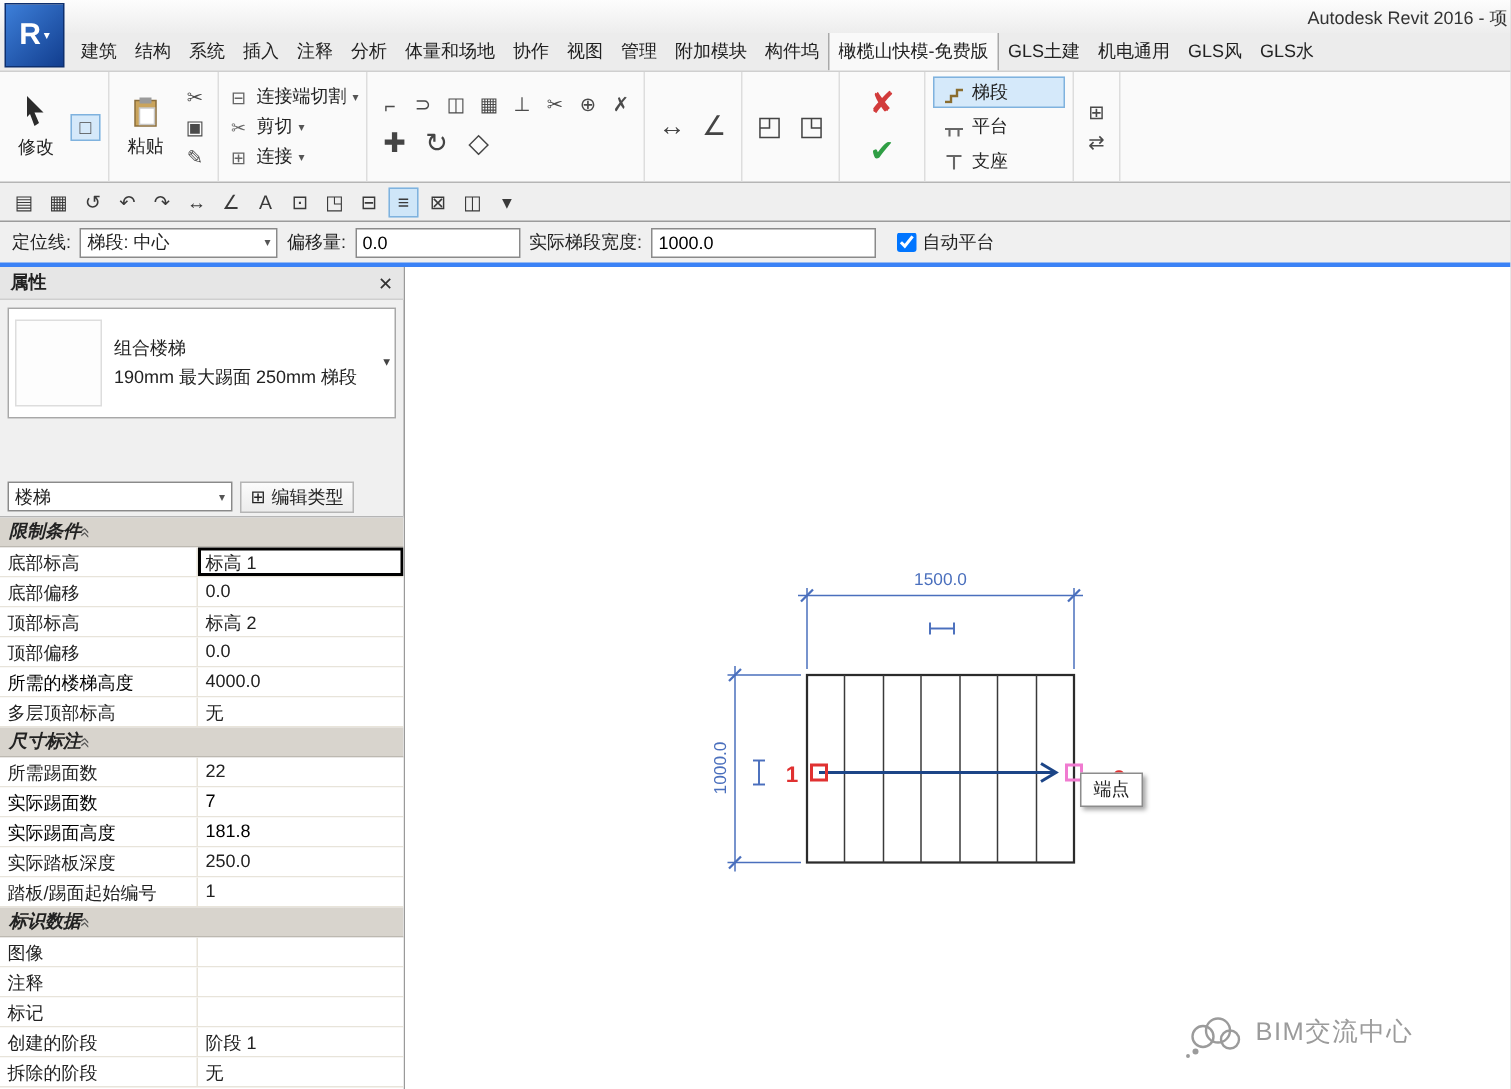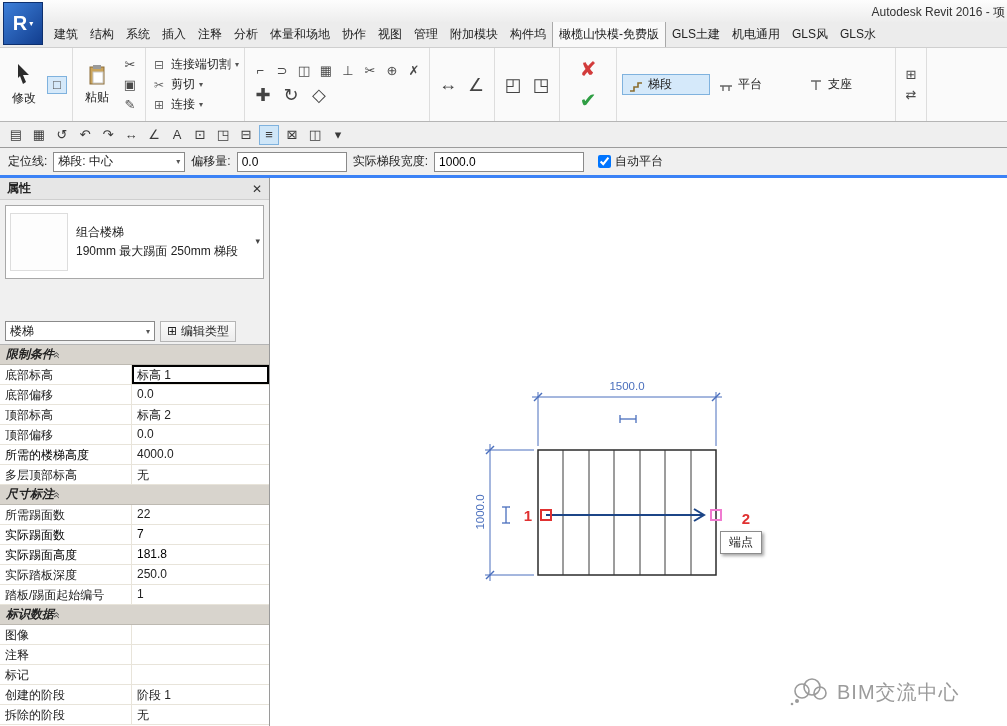--- a/index.html
+++ b/index.html
@@ -28,21 +28,21 @@
 .bbtn{min-width:26px;height:26px;display:flex;align-items:center;justify-content:center;font-size:18px;color:#444;}
 .grow{display:flex;align-items:center;gap:4px;height:20px;}
 .gicon{width:16px;text-align:center;color:#666;}
 .caret{font-size:8px;color:#555;}
 .geometry-panel-inner{display:flex;flex-direction:column;justify-content:center;}
 .tools-wrap{display:flex;flex-direction:column;justify-content:center;gap:3px;}
 .tools-row{display:flex;gap:2px;align-items:center;}
 .mode-panel-inner{display:flex;flex-direction:column;align-items:center;justify-content:center;gap:7px;width:46px;}
 .cancel-g{color:#d23b3b;font-size:20px;font-weight:bold;}
 .finish-g{color:#2f9e44;font-size:20px;font-weight:bold;}
-.comp-col{display:flex;flex-direction:row;justify-content:center;gap:2px;}
+.comp-col{display:flex;flex-direction:column;justify-content:center;gap:2px;}
 .crow{display:flex;align-items:center;gap:5px;padding:2px 6px;width:88px;height:21px;border:1px solid transparent;}
 .crow.active{background:#d5e9fa;border:1px solid #7fb2de;}
 
 
 .qat{height:26px;flex:none;background:#efefef;border-bottom:1px solid #9c9c9c;display:flex;align-items:center;padding-left:6px;gap:3px;}
 .qbtn{min-width:20px;height:20px;display:flex;align-items:center;justify-content:center;font-size:13px;color:#3a3a3a;}
 .qbtn.active{background:#cfe6f8;border:1px solid #7fb2de;}
 
 
 .optionsbar{height:30px;flex:none;background:#f0f0f0;border-bottom:3px solid #3b82f6;display:flex;align-items:center;gap:6px;padding-left:8px;}
@@ -70,22 +70,22 @@
 .chev{display:inline-block;transform:rotate(90deg);color:#555;font-weight:normal;}
 .prow{display:flex;height:20px;flex:none;border-bottom:1px solid #e8e4da;background:#fff;}
 .plabel{width:132px;flex:none;padding:2px 5px;border-right:1px solid #e8e4da;overflow:hidden;white-space:nowrap;}
 .pvalue{flex:1;padding:2px 5px;overflow:hidden;white-space:nowrap;}
 .pvalue.selected{border:2px solid #000;padding:0 3px;line-height:16px;}
 .gray{color:#000000;}
 
 
 .canvas{flex:1;position:relative;background:#fff;overflow:hidden;}
 .drawing{position:absolute;left:0;top:0;}
-.tooltip{position:absolute;left:450px;top:353px;background:#fff;border:1px solid #8c8c8c;box-shadow:2px 2px 3px rgba(0,0,0,.35);padding:2px 8px;white-space:nowrap;}
-.watermark{position:absolute;left:518px;top:498px;display:flex;align-items:flex-end;gap:7px;color:#9b9b9b;font-size:20px;letter-spacing:1px;}
+.tooltip{position:absolute;left:450px;top:337px;background:#fff;border:1px solid #8c8c8c;box-shadow:2px 2px 3px rgba(0,0,0,.35);padding:2px 8px;white-space:nowrap;}
+.watermark{position:absolute;left:518px;top:498px;display:flex;align-items:flex-start;gap:7px;color:#9b9b9b;font-size:17px;letter-spacing:1px;}
 </style>
 </head>
 <body>
 
 <div class="app">
 
   <div class="titlebar">
     <div class="revit-logo">
       <span>R</span>
         <span class="lc">▾</span>

